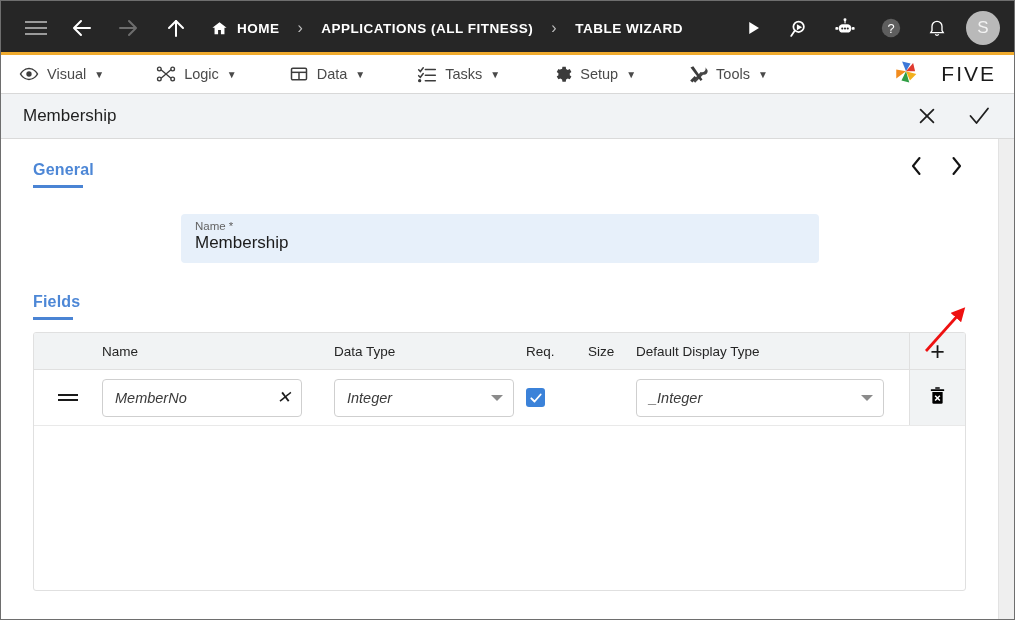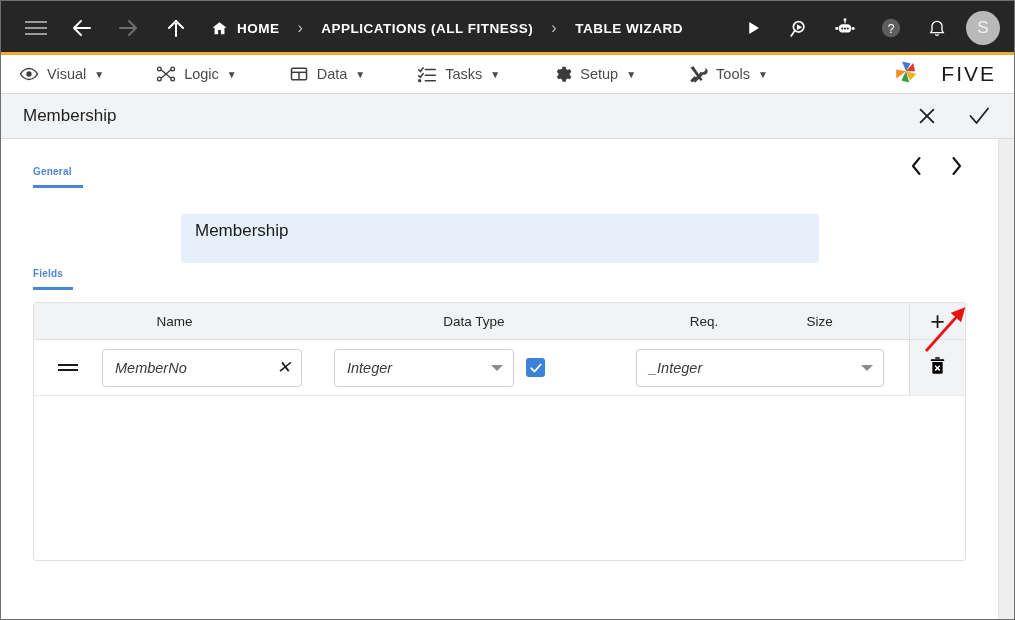--- a/index.html
+++ b/index.html
@@ -141,21 +141,21 @@
     flex: 0 0 auto;
   }
 
   
   .sect-tab {
     display: inline-block;
     position: relative;
     padding-bottom: 9px;
   }
   .sect-tab-label {
-    font-size: 10px;
+    font-size: 16px;
     color: #4d87d6;
     font-weight: bold;
     letter-spacing: 0.2px;
   }
   .sect-tab-underline {
     position: absolute;
     left: 0; bottom: 0;
     width: 50px; height: 3px;
     background: #4a84d4;
   }
@@ -179,21 +179,21 @@
     height: 49px;
     background: #e7f0fa;
     border-radius: 4px;
     padding: 6px 14px 0 14px;
     margin-left: 148px;
   }
   .name-label { font-size: 11.5px; color: #636363; }
   .name-value { font-size: 17px; color: #1c1c1c; margin-top: 1px; }
 
   
-  .fields-sect { }
+  .fields-sect { margin-top: 30px; }
   .fields-tab-underline { width: 40px; }
 
   .table {
     margin-top: 12px;
     border: 1px solid #e0e0e0;
     border-radius: 3px;
     height: 259px;
     display: flex;
     flex-direction: column;
     overflow: hidden;
@@ -505,39 +505,41 @@
           <marker id="rh" markerWidth="5.2" markerHeight="5.2" refX="2.3" refY="2.6" orient="auto">
             <path d="M0,0 L5.2,2.6 L0,5.2 z" fill="#ee1111"></path>
           </marker>
         </defs>
         <line x1="10" y1="52" x2="44" y2="14" stroke="#ee1111" stroke-width="2.7" marker-end="url(#rh)"></line>
       </svg>
 
       
       <div class="name-row">
         <div class="name-field">
+          <div class="name-label">Name *</div>
           <div class="name-value">Membership</div>
         </div>
       </div>
 
       
       <div class="fields-sect">
         <div class="sect-tab">
           <span class="sect-tab-label">Fields</span>
           <span class="sect-tab-underline fields-tab-underline"></span>
         </div>
 
         <div class="table">
 
           <div class="thead">
             <div class="th c-handle"></div>
             <div class="th c-name">Name</div>
             <div class="th c-type">Data Type</div>
             <div class="th c-req">Req.</div>
             <div class="th c-size">Size</div>
+            <div class="th c-ddt">Default Display Type</div>
             <div class="c-act">
               <span class="plus">+</span>
             </div>
           </div>
 
           <div class="tbody">
             <div class="trow">
               <div class="c-handle">
                 <div class="drag-handle">
                     <div>

